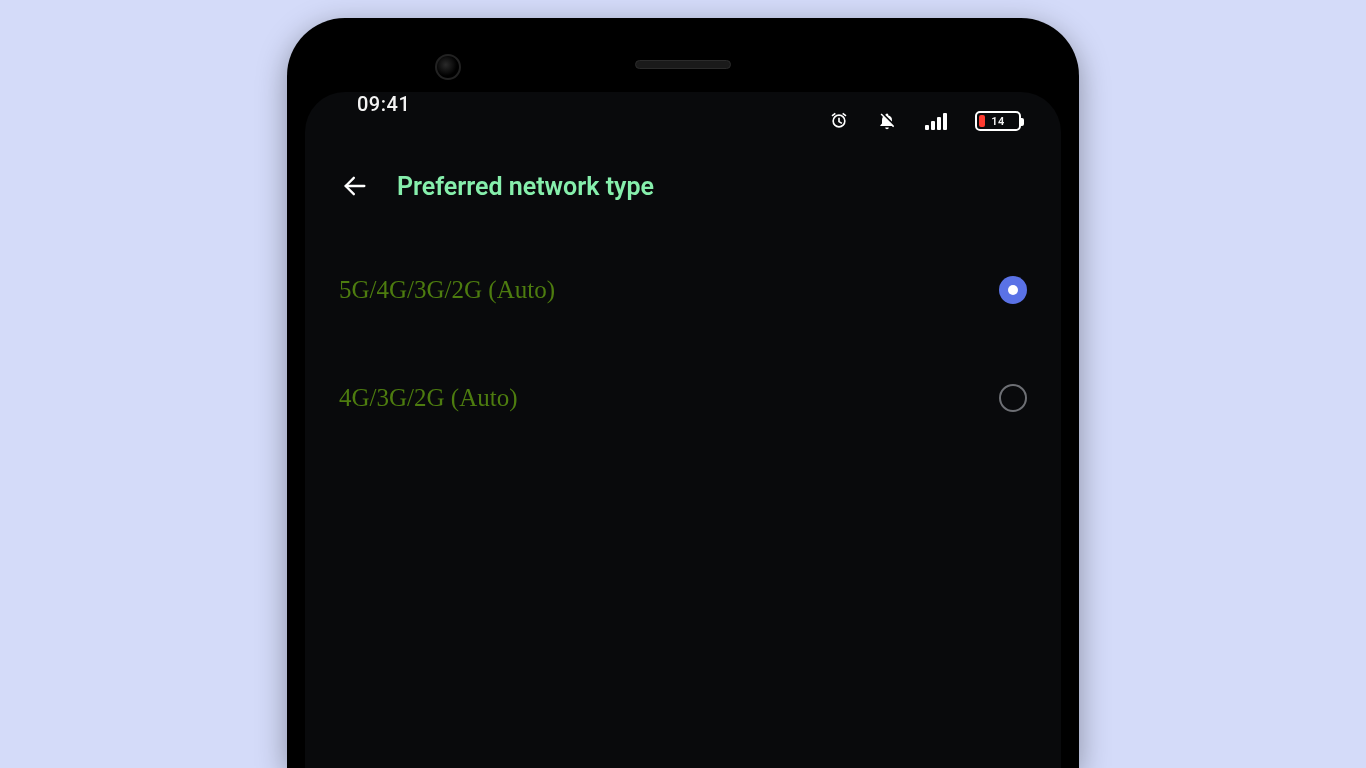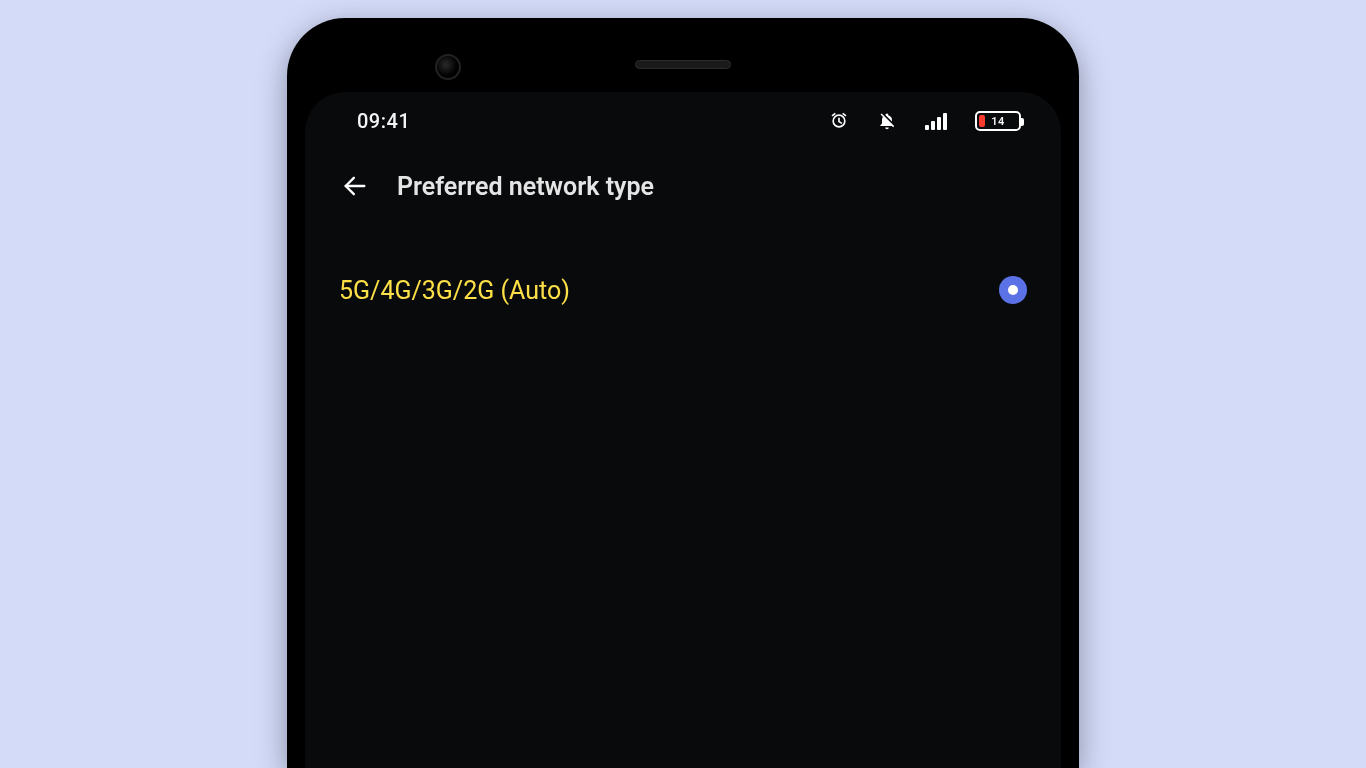--- a/index.html
+++ b/index.html
@@ -53,21 +53,20 @@
     height: 680px;
     color: #f3f3f3;
     overflow: hidden;
     display: flex;
     flex-direction: column;
   }
 
   .status-bar {
     height: 58px;
     display: flex;
-    align-items: center;
     justify-content: space-between;
     padding: 0 40px 0 52px;
     font-size: 20px;
     font-weight: 500;
     letter-spacing: .5px;
   }
   .status-icons { display: flex; align-items: center; gap: 28px; }
   .status-icons svg { display: block; }
 
   .signal-bars { display: flex; align-items: flex-end; gap: 2px; height: 18px; }
@@ -87,28 +86,28 @@
     width: 3px; height: 8px; background: #fff; border-radius: 0 2px 2px 0;
   }
   .battery-fill { background: #ff3b30; width: 6px; height: 100%; border-radius: 2px; }
   .battery-text { position: absolute; left: 0; right: 0; text-align: center; font-size: 11px; font-weight: 600; }
 
   .app-bar {
     display: flex; align-items: center; gap: 26px;
     padding: 20px 34px 24px 34px;
   }
   .back-btn { width: 32px; height: 32px; display:flex;align-items:center;justify-content:center; cursor: pointer; }
-  .app-title { font-size: 25px; font-weight: 600; color: #e5e5e5; }
+  .app-title { font-size: 25px; font-weight: 600; color: #86efac; }
 
   .options { padding: 10px 34px 0 34px; display:flex; flex-direction:column; }
   .option-row {
     display:flex; align-items:center; justify-content:space-between;
     height: 108px; cursor: pointer;
   }
-  .option-label { font-size: 25px; color: #fde047; }
+  .option-label { font-size: 25px; color: #4d7c0f; font-family: Liberation Serif, serif; }
   .radio { width: 28px; height: 28px; border-radius: 50%; position: relative; }
   .radio.unchecked { border: 2px solid #6d6f74; }
   .radio.checked {
     background: #5a72e6;
     display:flex;align-items:center;justify-content:center;
   }
   .radio.checked::after {
     content:""; width:10px; height:10px; border-radius:50%; background:#fff;
   }
 </style>
@@ -157,16 +156,20 @@
           </svg>
       </div>
       <div class="app-title">Preferred network type</div>
     </div>
 
     <div class="options">
       <div class="option-row">
         <span class="option-label">5G/4G/3G/2G (Auto)</span>
         <span class="radio checked"></span>
       </div>
+      <div class="option-row">
+        <span class="option-label">4G/3G/2G (Auto)</span>
+        <span class="radio unchecked"></span>
+      </div>
     </div>
 
   </div>
 </div>
 
 </body></html>

